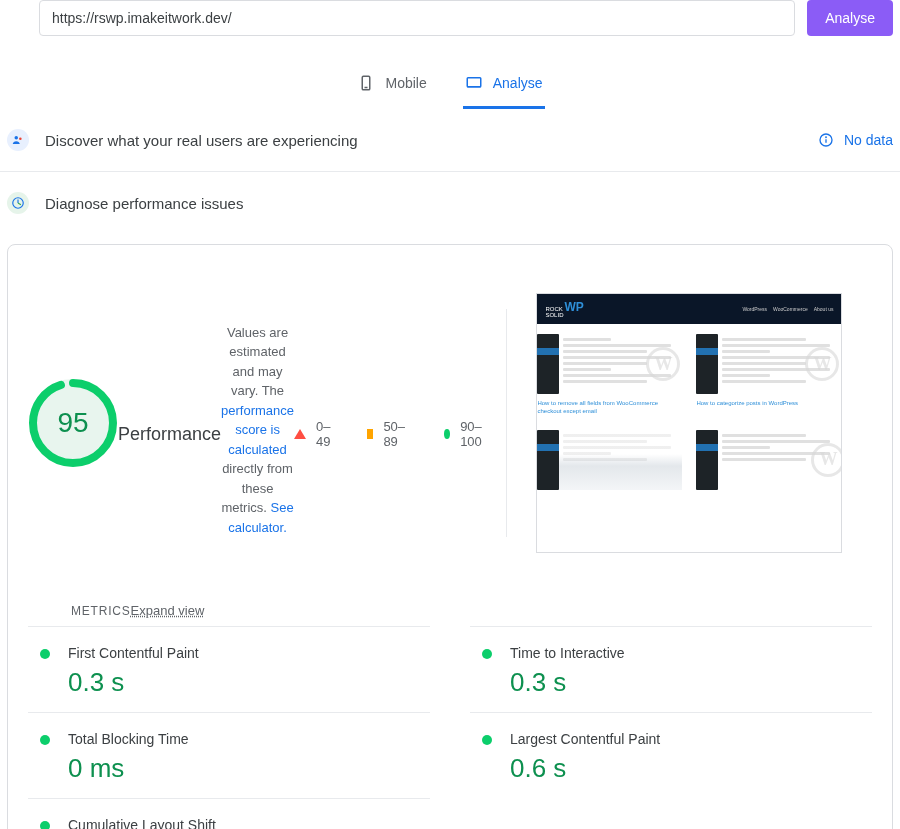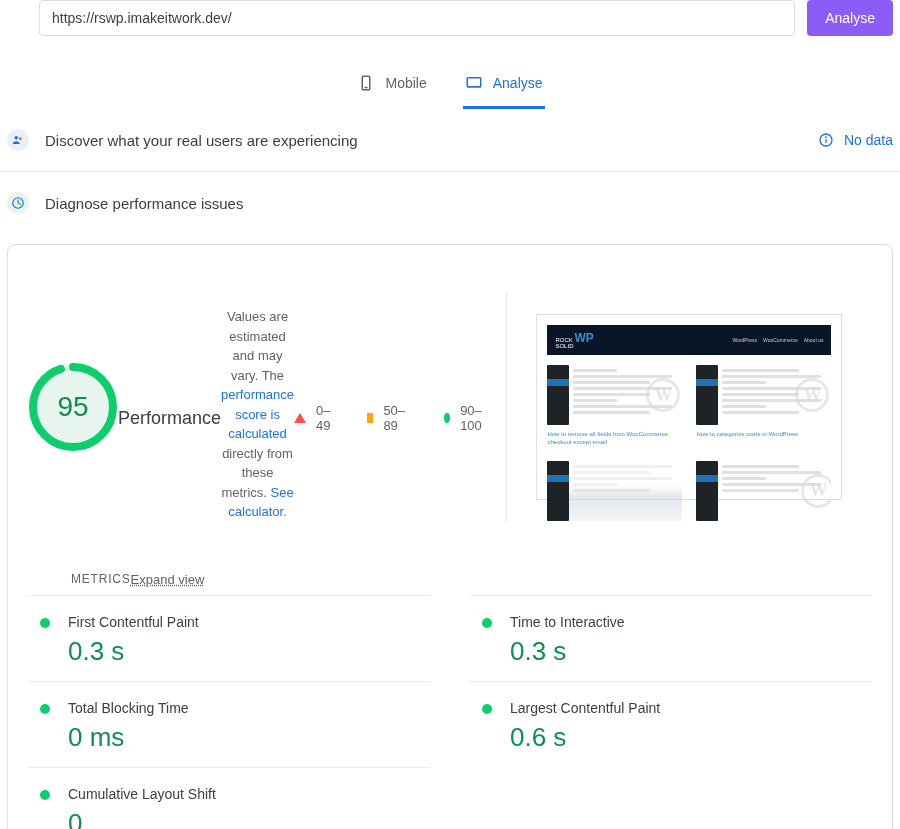--- a/index.html
+++ b/index.html
@@ -35,21 +35,21 @@
   .perf-label { margin-top: 22px; font-size: 18px; color: #3c4043; }
   .perf-note { margin-top: 14px; font-size: 13px; color: #5f6368; text-align: center; max-width: 380px; line-height: 1.5; }
   .perf-note a { color: #1a73e8; text-decoration: none; }
 
   .legend { display: flex; gap: 36px; margin-top: 22px; align-items: center; }
   .legend-item { display: flex; align-items: center; gap: 10px; font-size: 13px; color: #5f6368; }
   .tri { width: 0; height: 0; border-left: 6px solid transparent; border-right: 6px solid transparent; border-bottom: 10px solid #ff4e42; }
   .sq { width: 10px; height: 10px; background: #ffa400; }
   .circ { width: 10px; height: 10px; border-radius: 50%; background: #0cce6b; }
 
-  .screenshot { width: 306px; height: 186px; border: 1px solid #dadce0; background: #fff; padding: 10px; }
+  .screenshot { width: 306px; height: 260px; border: 1px solid #dadce0; background: #fff; }
   .ss-header { background: #0a1628; height: 30px; display: flex; align-items: center; justify-content: space-between; padding: 0 8px; }
   .ss-logo { display: flex; align-items: baseline; gap: 1px; }
   .ss-rock { color: #fff; font-size: 6px; line-height: 6px; font-weight: 500; }
   .ss-wp { color: #2e8fd8; font-size: 12px; font-weight: 600; }
   .ss-nav { display: flex; gap: 6px; }
   .ss-nav span { color: #ccc; font-size: 5px; }
   .ss-body { display: flex; gap: 14px; margin-top: 10px; }
   .ss-col { flex: 1; display: flex; flex-direction: column; }
   .ss-panel { display: flex; gap: 4px; }
   .ss-side { width: 22px; height: 60px; background: #1d2327; border-radius: 1px; position: relative; }

